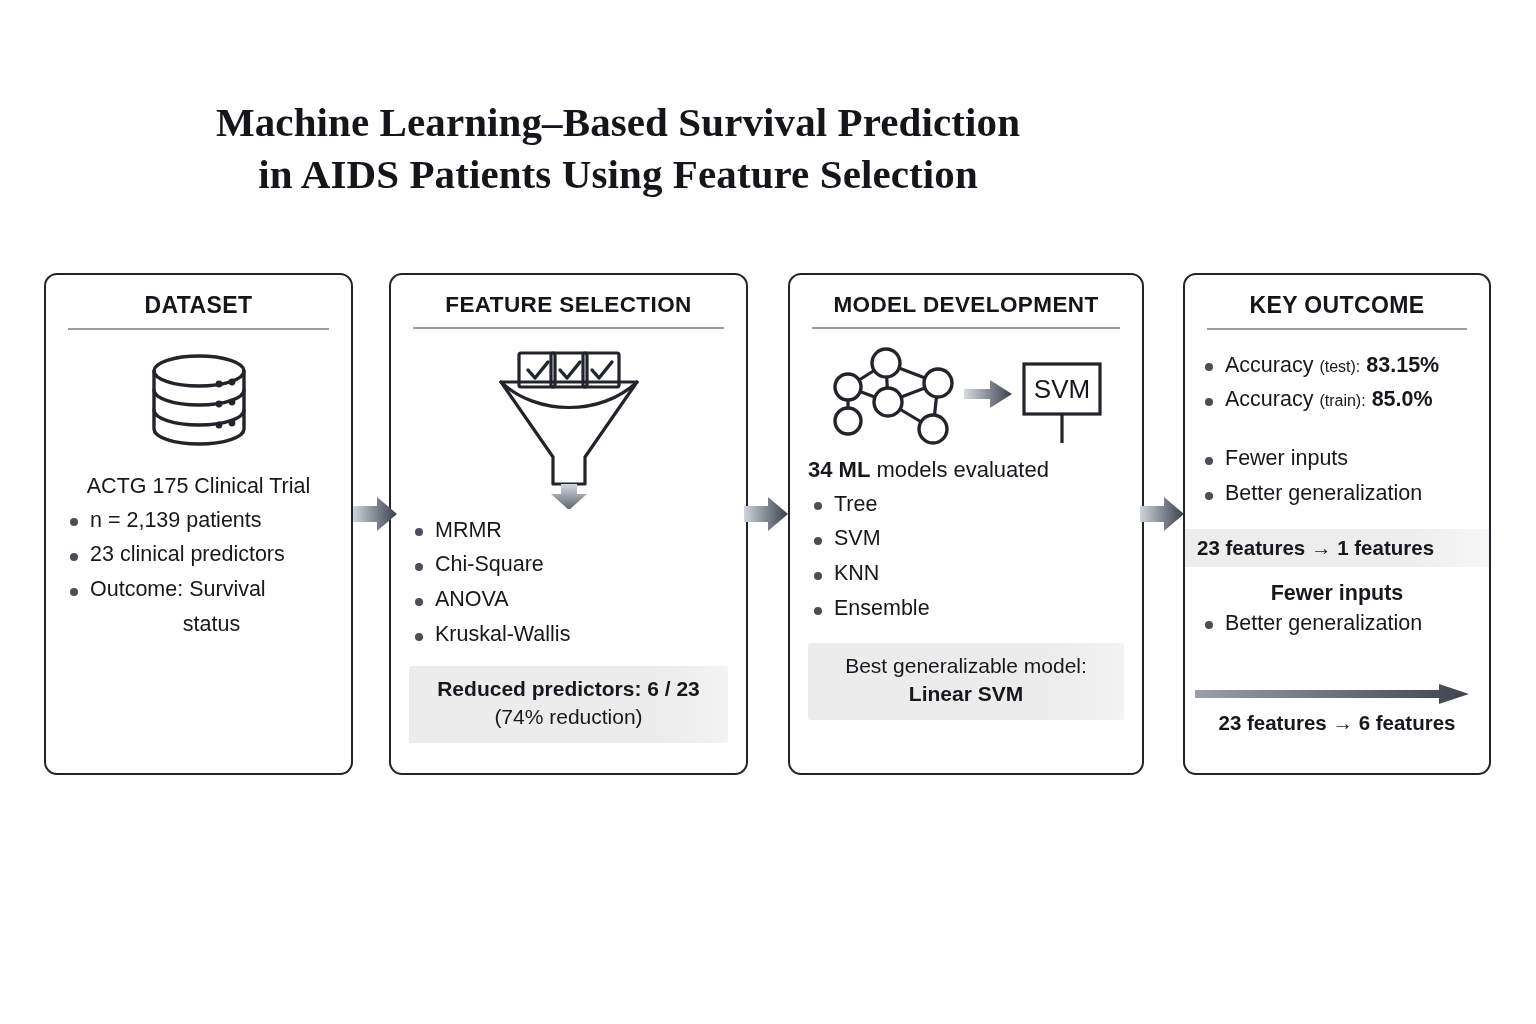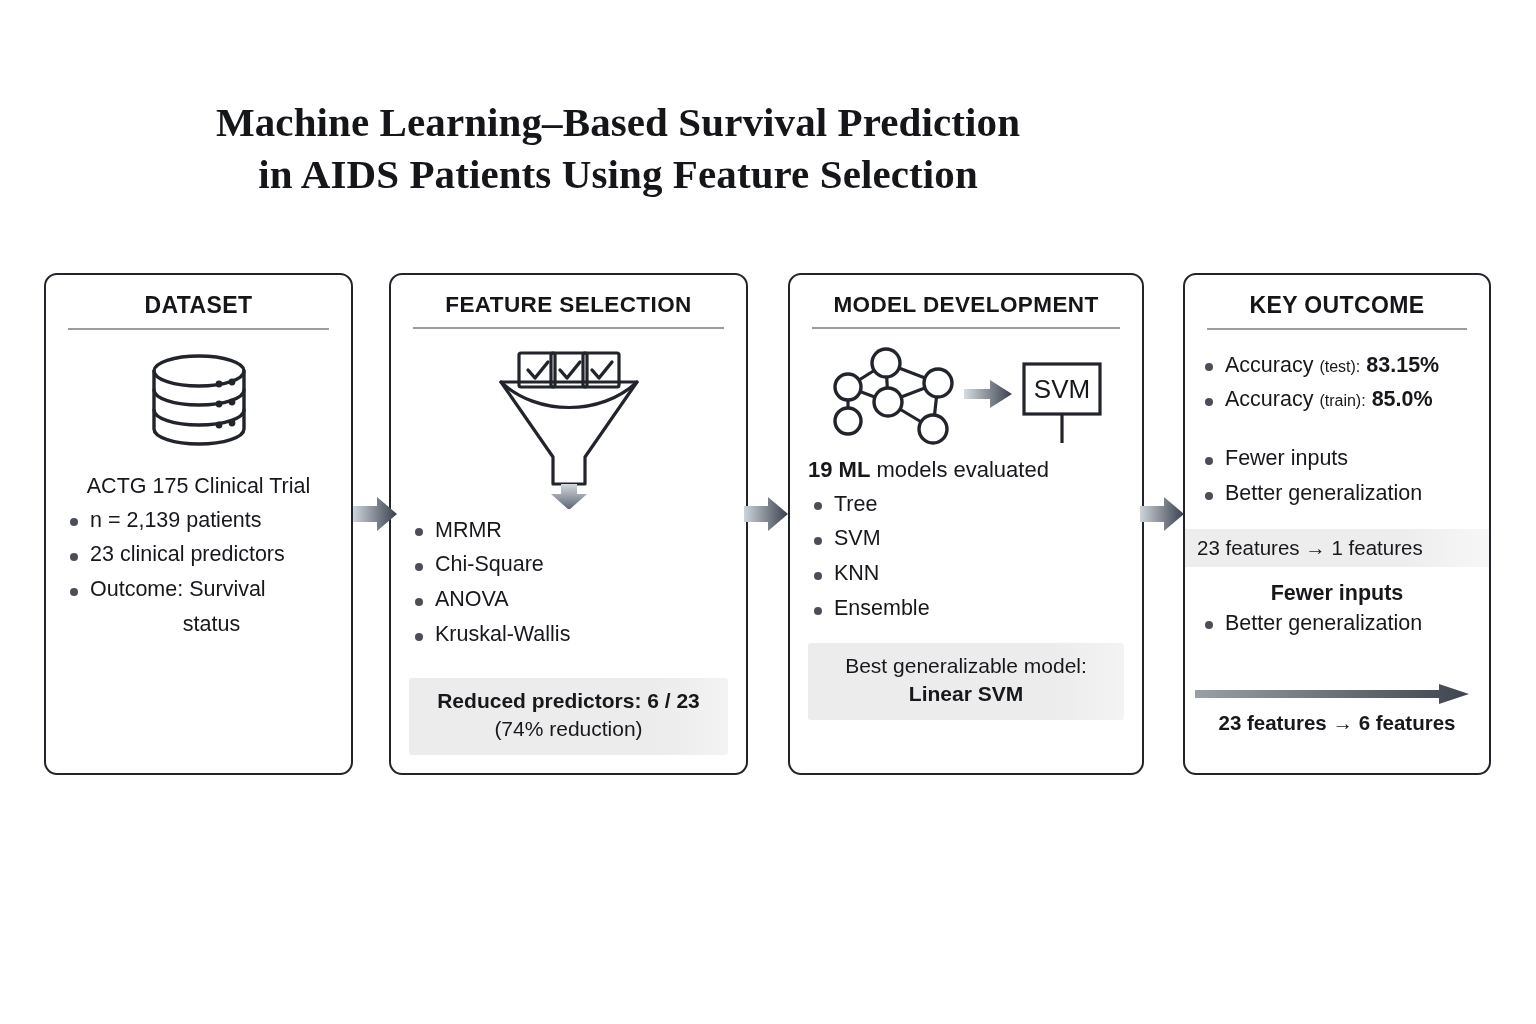--- a/index.html
+++ b/index.html
@@ -104,21 +104,21 @@
   }
   .callout .b{font-weight:700;}
   .callout .r{font-weight:400;}
 
   .band{
     background:linear-gradient(to right,#ededed 0%,#ededed 72%,#f7f7f7 100%);
     padding:7px 0 7px 12px;
     font-size:20.5px;
     color:#17181c;
   }
-  .band b{font-weight:400;}
+  .band b{font-weight:700;}
 
   
   .conn{position:absolute;top:221px;width:46px;height:40px;}
   .c1{left:353px;}
   .c2{left:744px;}
   .c3{left:1140px;}
 
   
   .iconwrap{display:flex;justify-content:center;align-items:flex-start;}
 
@@ -210,21 +210,21 @@
     </div>
 
     <div class="body" style="margin-top:4px;">
       <ul class="bl">
         <li><span>MRMR</span></li>
         <li><span>Chi-Square</span></li>
         <li><span>ANOVA</span></li>
         <li><span>Kruskal-Wallis</span></li>
       </ul>
 
-      <div class="callout" style="margin-top:26px;">
+      <div class="callout" style="margin-top:14px;">
         <div class="b">Reduced predictors: 6 / 23</div>
         <div class="r">(74% reduction)</div>
       </div>
     </div>
   </div>
 
   <div class="panel p3">
     <div class="phead">MODEL DEVELOPMENT</div>
     <div class="rule"></div>
 
@@ -256,21 +256,21 @@
         </g>
         <path d="M143 44 h26 v-9 l22 14 l-22 14 v-9 h-26 z" fill="url(#gNnArrow)"></path>
         <rect x="203" y="19" width="76" height="50" fill="#ffffff" stroke="#22242c" stroke-width="3.2"></rect>
         <text x="241" y="53" text-anchor="middle" font-family="Liberation Sans, sans-serif" font-size="26" fill="#17181c">SVM</text>
         <line x1="241" y1="69" x2="241" y2="98" stroke="#22242c" stroke-width="3.2"></line>
       </svg>
     </div>
 
     <div class="body" style="margin-top:8px;">
       <div class="lead left" style="font-size:22px;">
-        <b>19 ML</b><span> models evaluated</span>
+        <b>34 ML</b><span> models evaluated</span>
       </div>
       <ul class="bl">
         <li><span>Tree</span></li>
         <li><span>SVM</span></li>
         <li><span>KNN</span></li>
         <li><span>Ensemble</span></li>
       </ul>
 
       <div class="callout" style="margin-top:17px;">
         <div class="r">Best generalizable model:</div>

